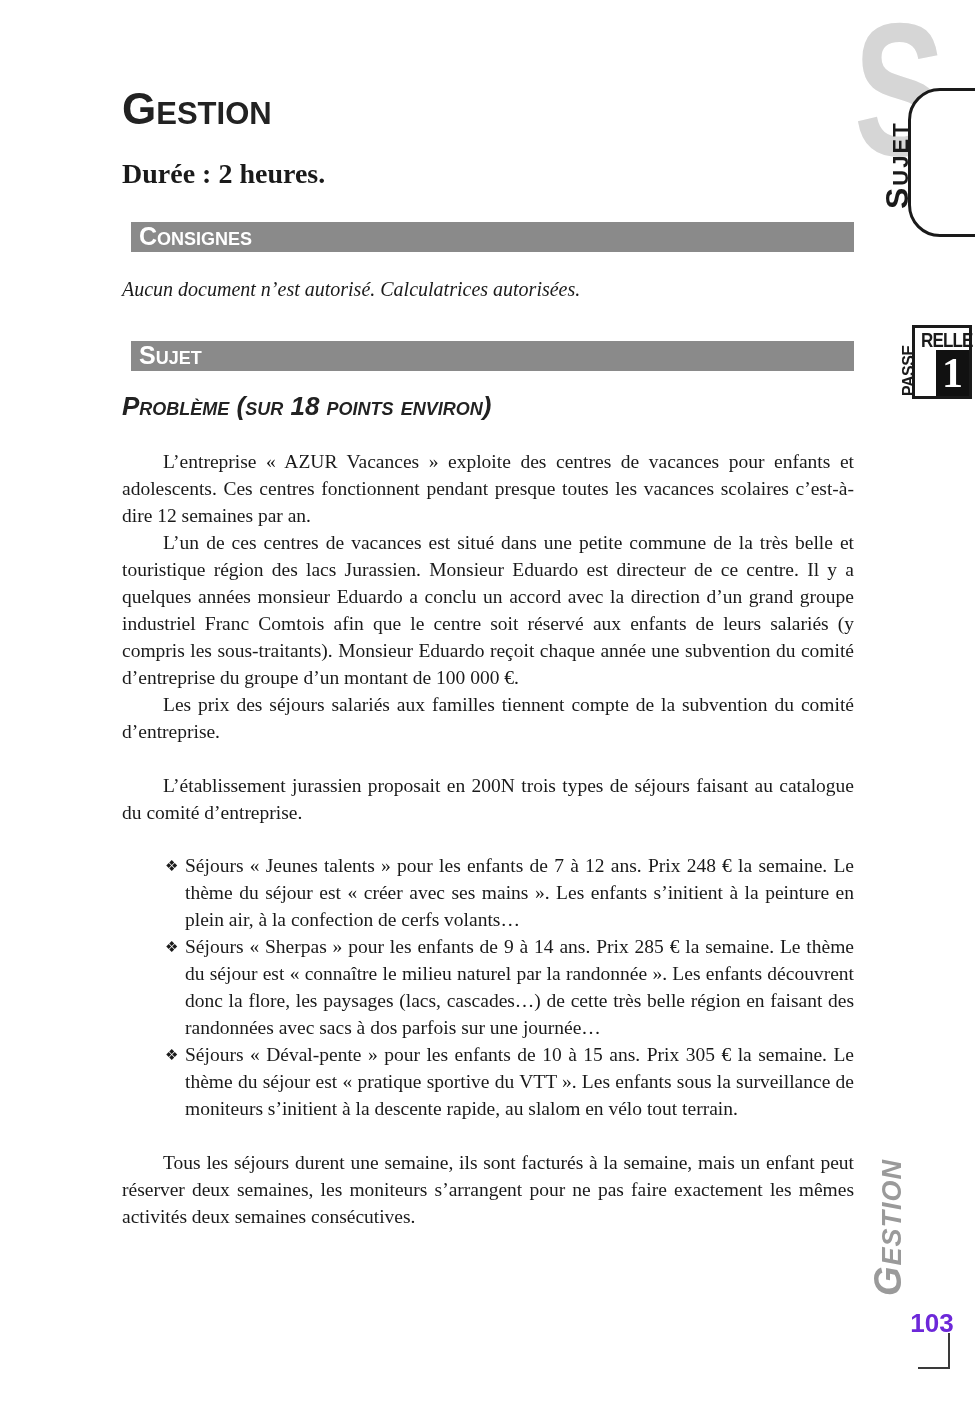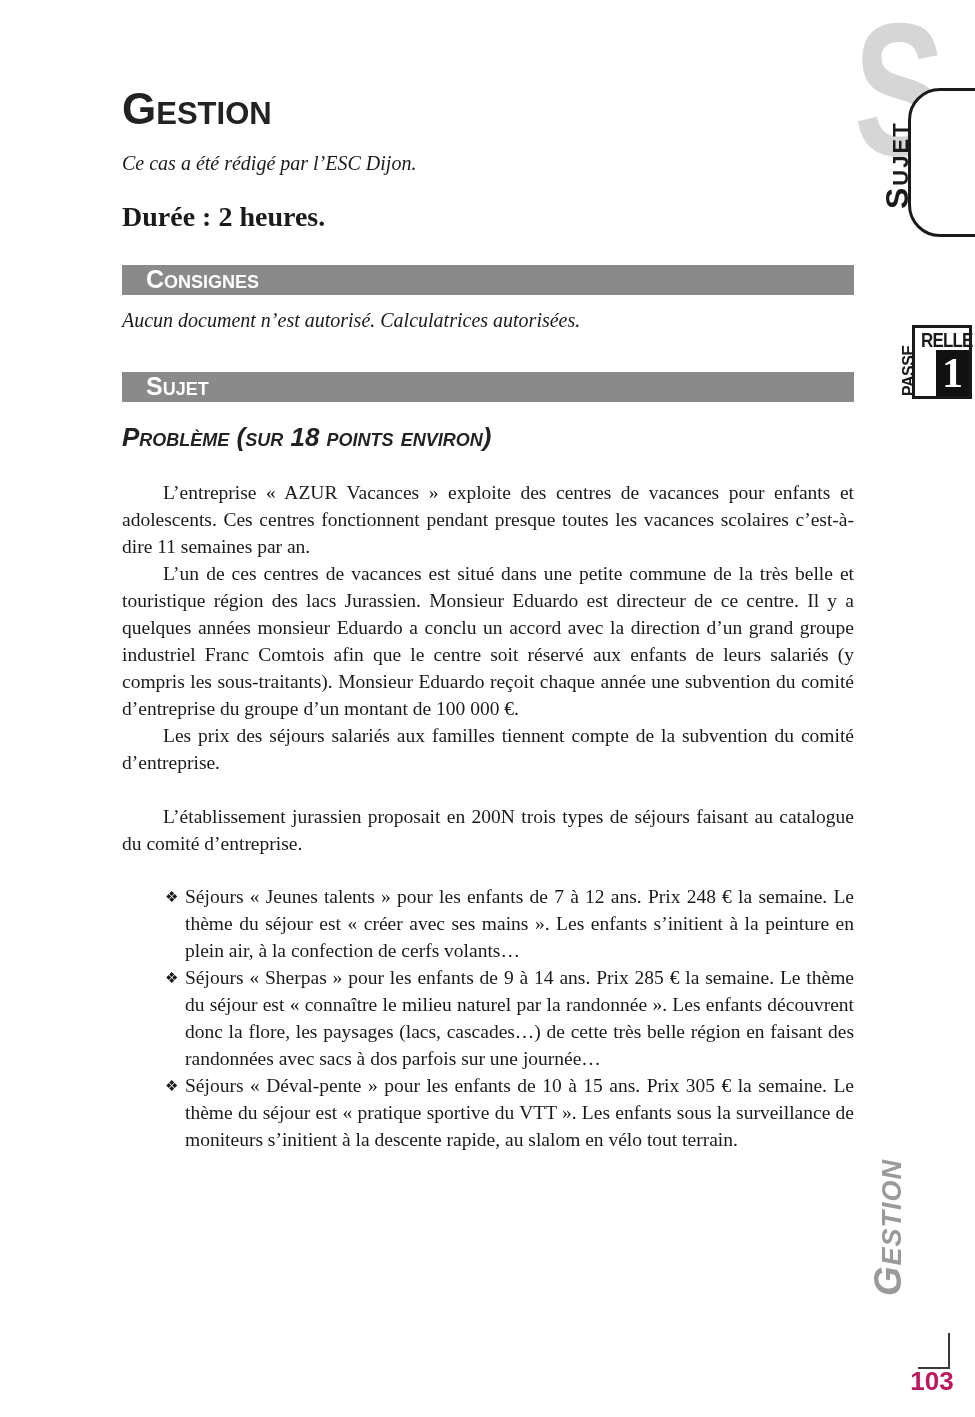--- a/index.html
+++ b/index.html
@@ -28,35 +28,35 @@
   .badge-one-box{position:absolute;right:0;bottom:0;width:33px;height:46px;background:#111111;
       color:#ffffff;text-align:center;font-family:"Liberation Serif",serif;font-weight:700;
       font-size:42px;line-height:46px;}
 
   .side-gestion{position:absolute;left:908px;top:1256px;height:40px;line-height:40px;z-index:1;
       transform-origin:0 100%;transform:rotate(-90deg);white-space:nowrap;
       font-family:"Liberation Sans",sans-serif;font-weight:700;font-style:italic;
       font-variant:small-caps;font-size:38px;letter-spacing:1px;color:#9a9a9a;}
   .corner-mark{position:absolute;left:918px;top:1333px;width:30px;height:34px;
       border-right:2px solid #3a3a3a;border-bottom:2px solid #3a3a3a;}
-  .page-number{position:absolute;left:906px;top:1366px;width:52px;text-align:center;
-      font-family:"Liberation Sans",sans-serif;font-weight:700;font-size:26px;color:#be185d;}
+  .page-number{position:absolute;left:906px;top:1308px;width:52px;text-align:center;
+      font-family:"Liberation Sans",sans-serif;font-weight:700;font-size:26px;color:#6d28d9;}
 
   
   .main{position:absolute;left:122px;top:86px;width:732px;z-index:1;}
   .doc-title{margin:0;font-family:"Liberation Sans",sans-serif;font-weight:700;
       font-variant:small-caps;font-size:44px;line-height:1.05;color:#222222;}
   .credit{margin:20px 0 0 0;font-style:italic;font-size:20px;}
   .duration{margin:26px 0 0 0;font-weight:700;font-size:28px;}
 
   .section-bar{margin-top:32px;height:30px;background:#8a8a8a;color:#ffffff;
       font-family:"Liberation Sans",sans-serif;font-weight:700;font-variant:small-caps;
-      font-size:25px;line-height:29px;padding-left:24px;box-sizing:border-box;}
+      font-size:25px;line-height:29px;padding-left:8px;box-sizing:border-box;margin-left:9px;}
   .bar-sujet{margin-top:40px;}
-  .consignes-text{margin:14px 0 0 0;font-style:italic;font-size:20px;}
+  .consignes-text{margin:26px 0 0 0;font-style:italic;font-size:20px;}
 
   .problem-title{margin:20px 0 0 0;
       font-family:"Liberation Sans",sans-serif;font-weight:700;font-style:italic;
       font-variant:small-caps;font-size:26px;color:#222222;}
 
   .body-text p{margin:0;font-size:19.5px;line-height:27px;text-align:justify;text-indent:41px;}
   .body-text p.first{margin-top:26px;}
   .body-text p.spaced{margin-top:27px;}
 
   ul.sejours{margin:26px 0 0 0;padding:0;list-style:none;}
@@ -81,49 +81,49 @@
   </div>
 
   <div class="side-gestion">Gestion</div>
   <div class="corner-mark"></div>
   <div class="page-number">103</div>
 
   <div class="main">
 
     <h1 class="doc-title">Gestion</h1>
 
-    <p class="credit">Ce cas a été rédigé par l’ESC Dijon.</p>
 
     <p class="duration">Durée : 2 heures.</p>
 
     <div class="section-bar">Consignes</div>
 
     <p class="consignes-text">Aucun document n’est autorisé. Calculatrices autorisées.</p>
 
     <div class="section-bar bar-sujet">Sujet</div>
 
     <h2 class="problem-title">Problème (sur 18 points environ)</h2>
 
     <div class="body-text">
-      <p class="first">L’entreprise « AZUR Vacances » exploite des centres de vacances pour enfants et adolescents. Ces centres fonctionnent pendant presque toutes les vacances scolaires c’est-à-dire 11 semaines par an.</p>
+      <p class="first">L’entreprise « AZUR Vacances » exploite des centres de vacances pour enfants et adolescents. Ces centres fonctionnent pendant presque toutes les vacances scolaires c’est-à-dire 12 semaines par an.</p>
       <p>L’un de ces centres de vacances est situé dans une petite commune de la très belle et touristique région des lacs Jurassien. Monsieur Eduardo est directeur de ce centre. Il y a quelques années monsieur Eduardo a conclu un accord avec la direction d’un grand groupe industriel Franc Comtois afin que le centre soit réservé aux enfants de leurs salariés (y compris les sous-traitants). Monsieur Eduardo reçoit chaque année une subvention du comité d’entreprise du groupe d’un montant de 100 000 €.</p>
       <p>Les prix des séjours salariés aux familles tiennent compte de la subvention du comité d’entreprise.</p>
       <p class="spaced">L’établissement jurassien proposait en 200N trois types de séjours faisant au catalogue du comité d’entreprise.</p>
 
       <ul class="sejours">
         <li>
           <span class="glyph">❖</span>
           <span>Séjours « Jeunes talents » pour les enfants de 7 à 12 ans. Prix 248 € la semaine. Le thème du séjour est « créer avec ses mains ». Les enfants s’initient à la peinture en plein air, à la confection de cerfs volants…</span>
         </li>
         <li>
           <span class="glyph">❖</span>
           <span>Séjours « Sherpas » pour les enfants de 9 à 14 ans. Prix 285 € la semaine. Le thème du séjour est « connaître le milieu naturel par la randonnée ». Les enfants découvrent donc la flore, les paysages (lacs, cascades…) de cette très belle région en faisant des randonnées avec sacs à dos parfois sur une journée…</span>
         </li>
         <li>
           <span class="glyph">❖</span>
           <span>Séjours « Déval-pente » pour les enfants de 10 à 15 ans. Prix 305 € la semaine. Le thème du séjour est « pratique sportive du VTT ». Les enfants sous la surveillance de moniteurs s’initient à la descente rapide, au slalom en vélo tout terrain.</span>
         </li>
       </ul>
 
+      <p class="spaced">Tous les séjours durent une semaine, ils sont facturés à la semaine, mais un enfant peut réserver deux semaines, les moniteurs s’arrangent pour ne pas faire exactement les mêmes activités deux semaines consécutives.</p>
     </div>
 
   </div>
 </div>
 
 </body></html>

